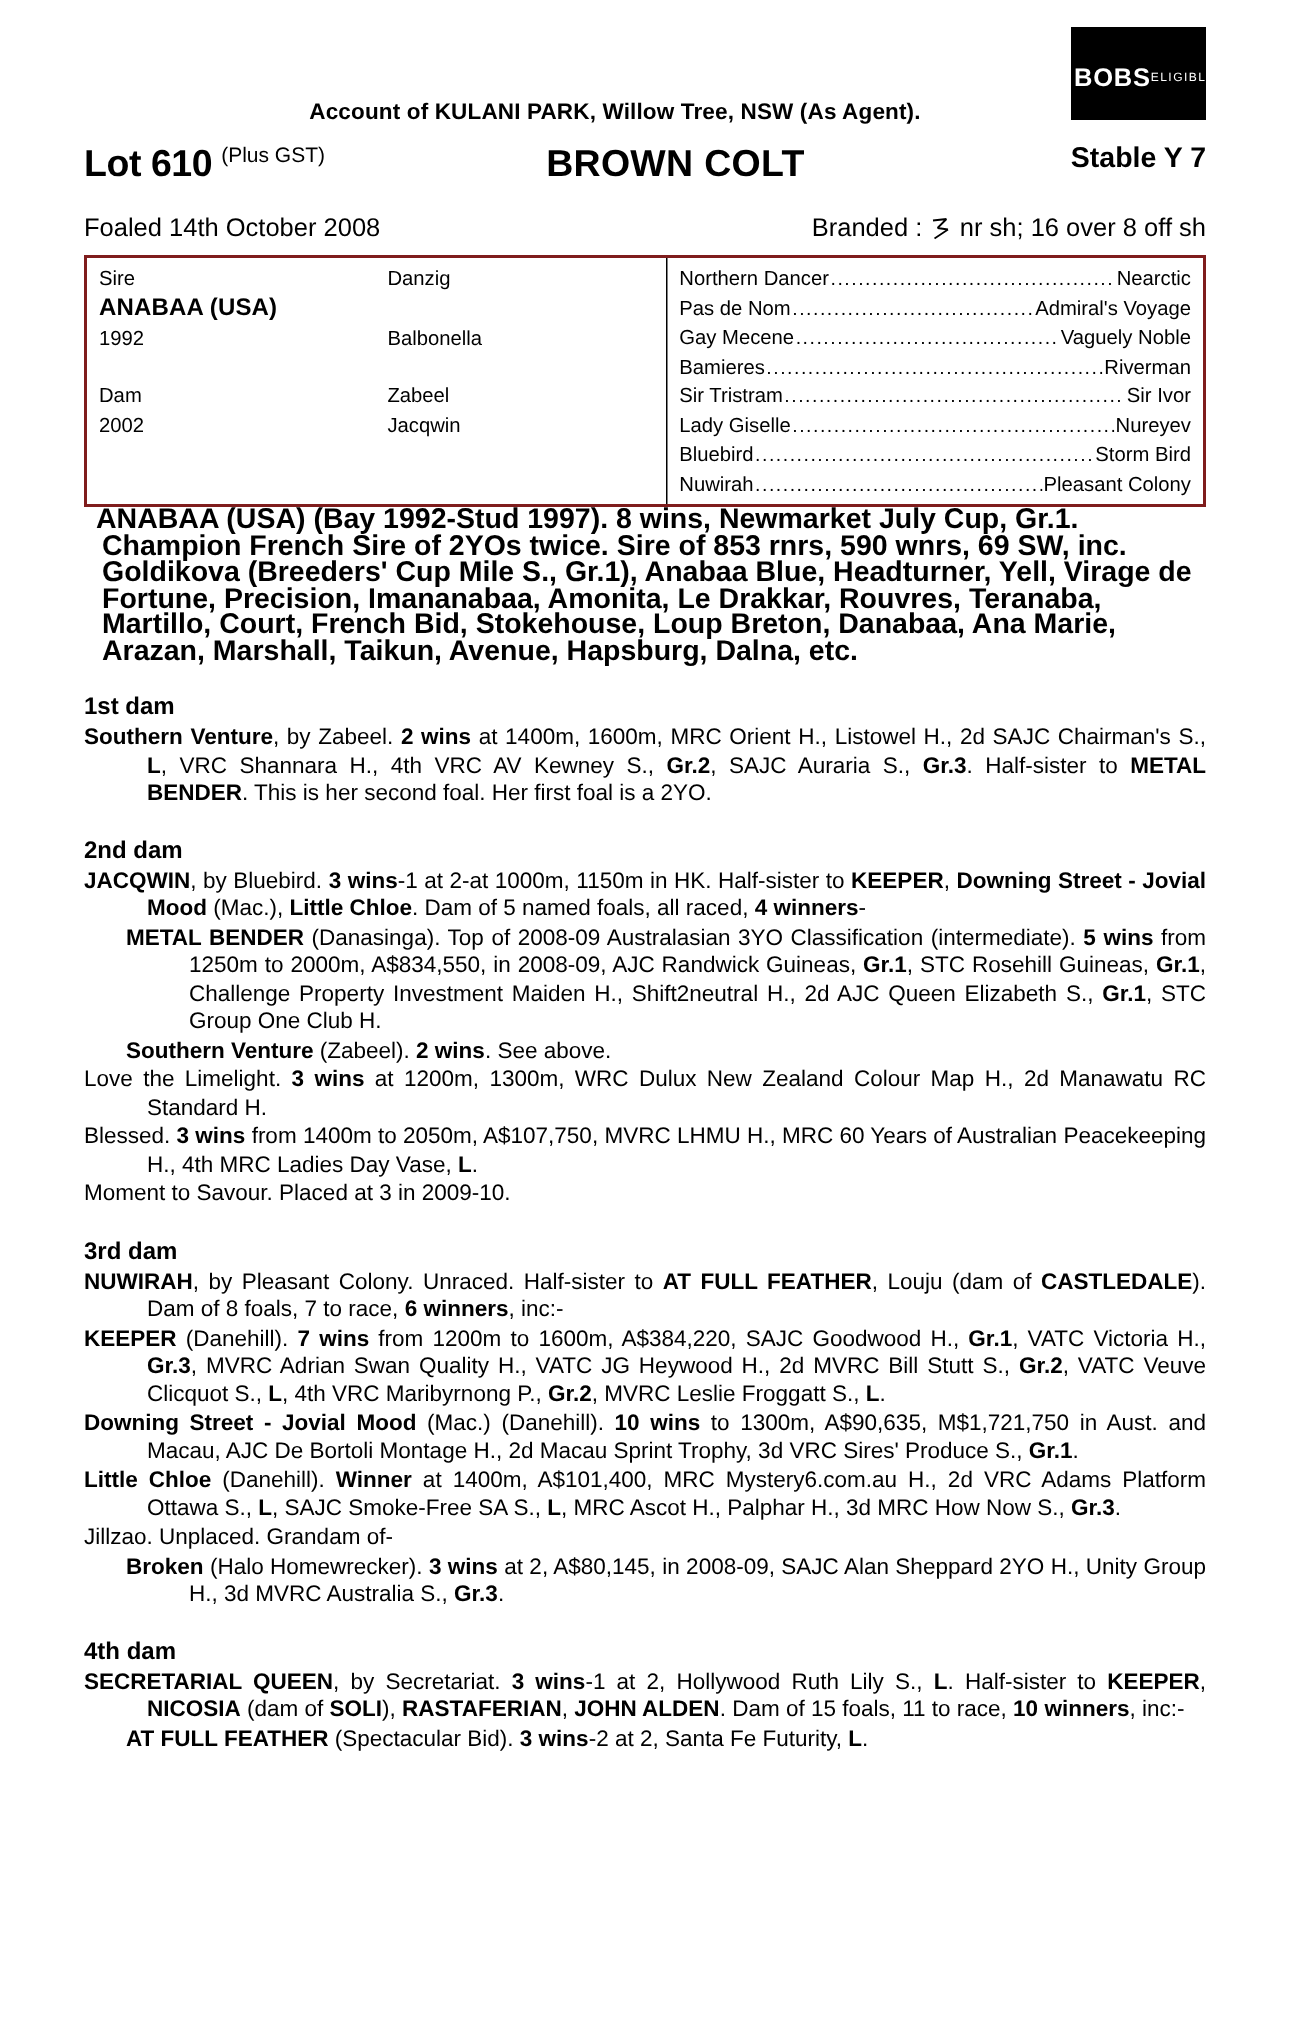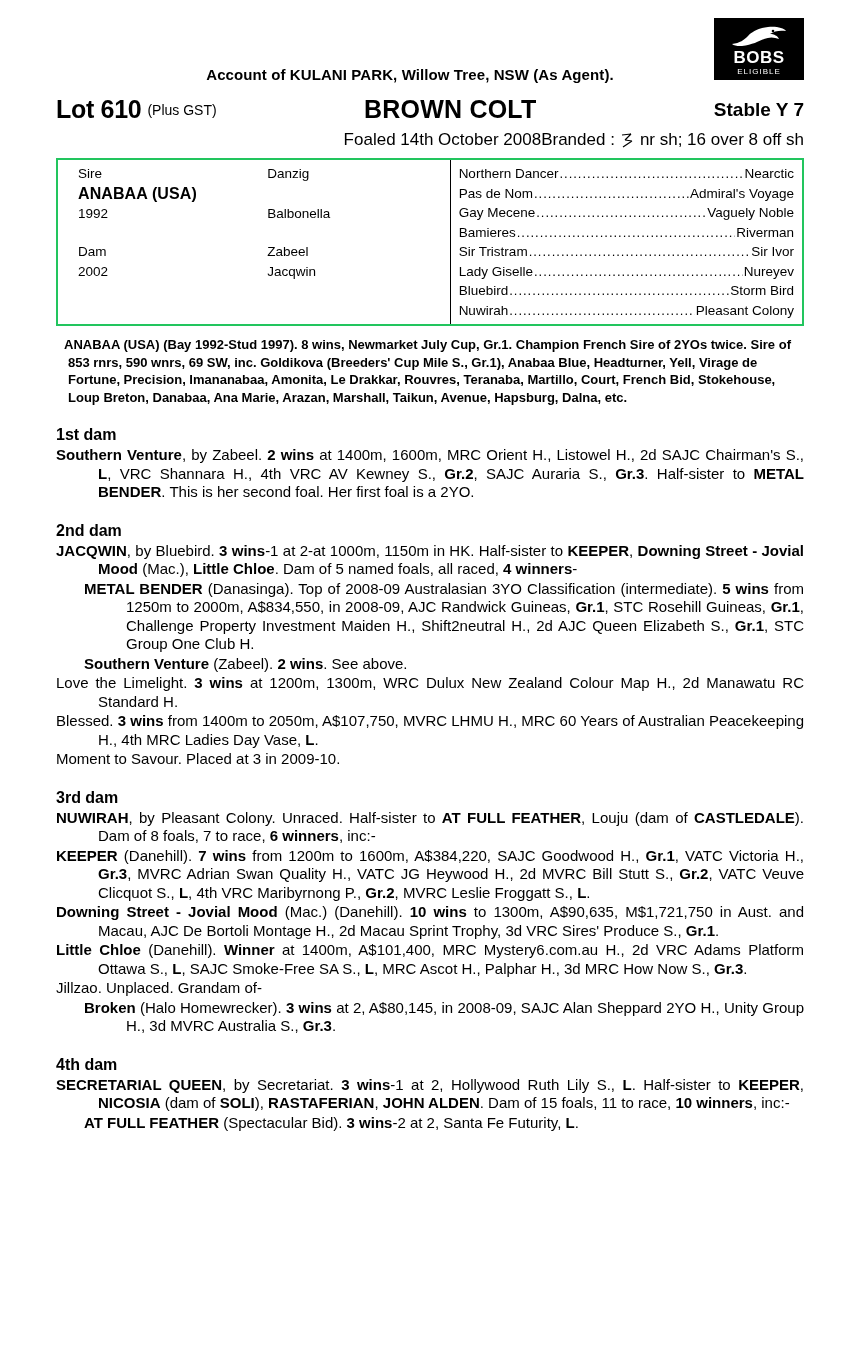--- a/index.html
+++ b/index.html
@@ -22,21 +22,21 @@
     position:absolute;
     right:56px;
     top:18px;
     width:90px;
     height:62px;
     background:#000;
     color:#fff;
     border:2px solid #000;
     box-sizing:border-box;
     display:flex;
-    flex-direction:column;
+    flex-direction:row;
     align-items:center;
     justify-content:flex-start;
     padding-top:4px;
   }
   .logo-bird{ width:62px; height:24px; }
   .logo-bobs{
     font-weight:bold;
     font-size:17px;
     letter-spacing:0.5px;
     line-height:18px;
@@ -52,21 +52,21 @@
     text-align:center;
     font-weight:bold;
     font-size:15px;
     padding-top:48px;
     padding-right:40px;
     letter-spacing:0.1px;
   }
 
   .lot-row{
     display:flex;
-    align-items:center;
+    align-items:flex-start;
     margin-top:12px;
     padding-bottom:6px;
   }
   .lot-no{
     font-weight:bold;
     font-size:25px;
     letter-spacing:-0.3px;
   }
   .plus-gst{
     font-size:14px;
@@ -81,44 +81,44 @@
     margin-left:-30px;
   }
   .stable{
     font-weight:bold;
     font-size:19px;
     white-space:nowrap;
   }
 
   .foaled-row{
     display:flex;
-    justify-content:flex-end;
+    justify-content:space-between;
     font-size:17px;
     padding-bottom:8px;
+    margin-top:12px;
   }
   .branded{
     display:flex;
     align-items:center;
     gap:5px;
   }
   .brand-mark{
     display:inline-block;
     width:15px;
     height:17px;
     position:relative;
   }
   .brand-mark svg{display:block;}
 
   
   .ped{
-    border:2px solid #22c55e;
+    border:2px solid #7f1d1d;
     display:flex;
     font-size:13.5px;
     line-height:19.5px;
-    padding-left:12px;
   }
   .ped-left{
     width:52%;
     box-sizing:border-box;
     padding:4px 0 4px 8px;
     border-right:1px solid #000;
   }
   .ped-right{
     width:48%;
     box-sizing:border-box;
@@ -145,23 +145,23 @@
     overflow:hidden;
     margin:0 1px;
     letter-spacing:1px;
     font-size:13px;
   }
   .dots-line .b{ flex:0 0 auto; }
 
   
   .sire-summary{
     font-weight:bold;
-    font-size:13px;
+    font-size:19px;
     line-height:17.5px;
-    margin-top:10px;
+    margin-top:0;
     padding-left:12px;
     text-indent:-4px;
   }
 
   
   .dam-head{
     font-weight:bold;
     font-size:16px;
     margin-top:20px;
     margin-bottom:2px;

